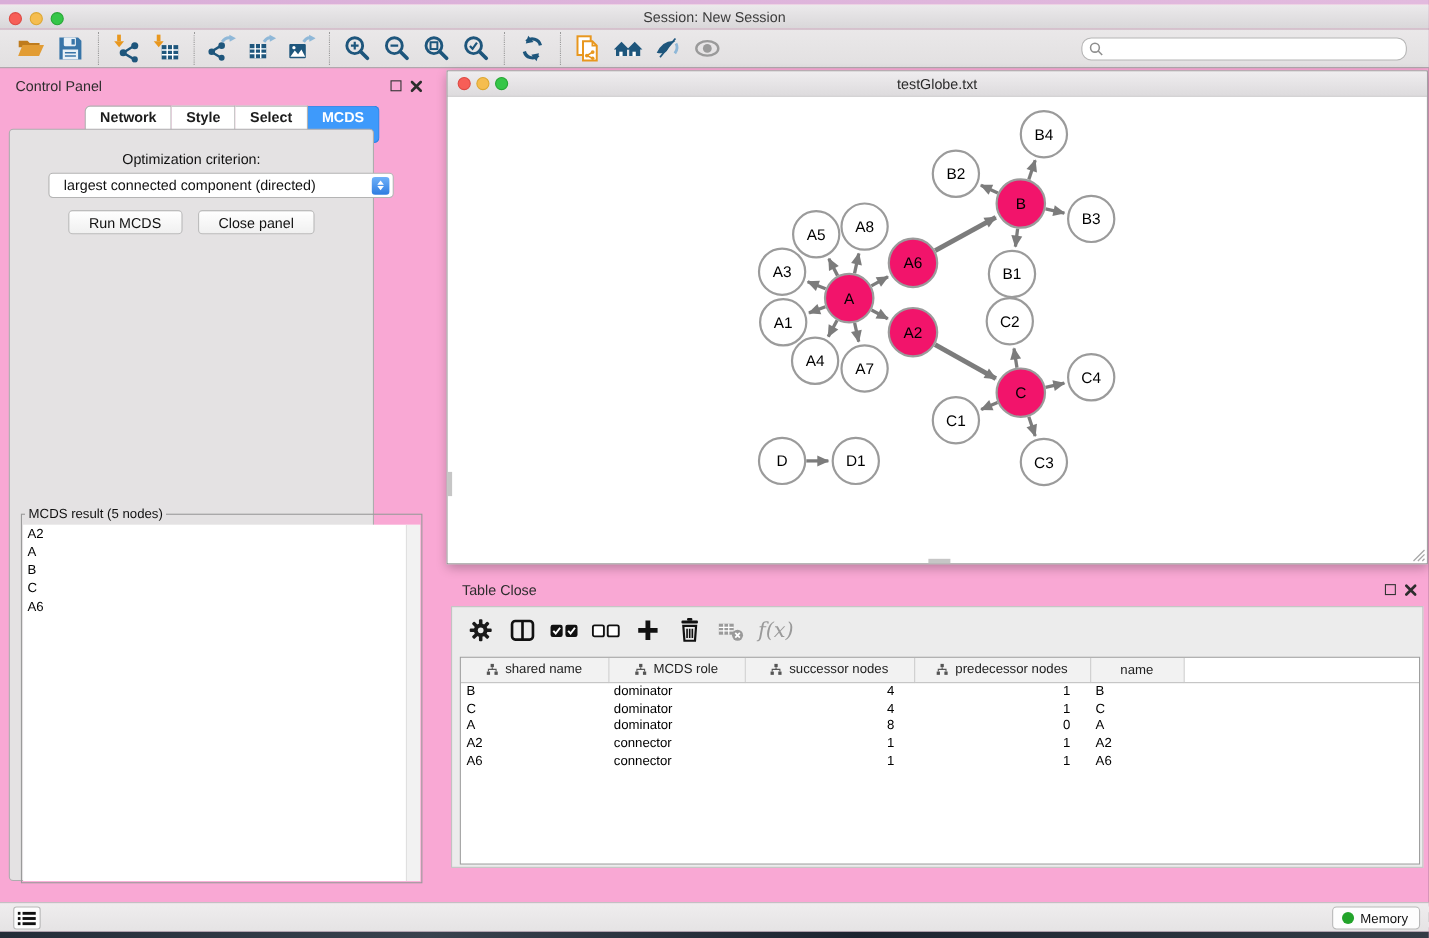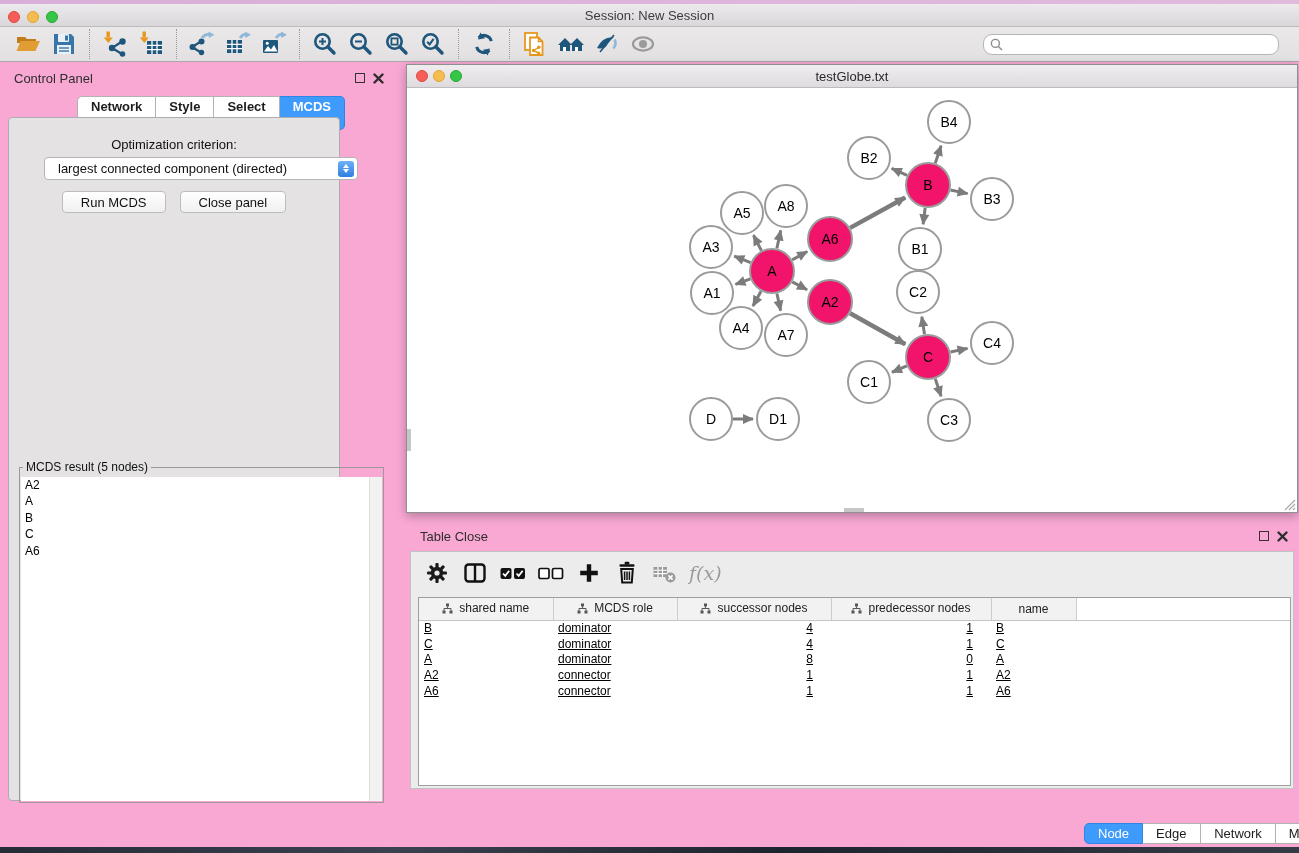--- a/index.html
+++ b/index.html
@@ -76,21 +76,21 @@
   .net-grip { position:absolute; right:1px; bottom:1px; }
   
   .table-panel { position:absolute; left:406px; top:520px; width:892px; height:292px; }
   .tp-float { right:29px; } .tp-close { right:10px; }
   .tp-body { position:absolute; left:4px; top:31px; width:884px; height:238px;
     background:#ececec; border:1px solid #c2c2c2; }
   .tp-toolbar { position:absolute; left:10px; top:0; height:42px; display:flex; align-items:center; gap:6px; }
   .tp-btn { width:32px; height:32px; display:flex; align-items:center; justify-content:center; }
   .fx-label { font-family:"DejaVu Serif", serif; font-style:italic; font-size:19px; color:#9a9a9a; padding-left:2px; }
   .node-table-wrap { position:absolute; left:7px; top:45px; width:873px; height:189px;
-    background:#fff; border:1px solid #9f9f9f; overflow:hidden;text-decoration:underline; }
+    background:#fff; border:1px solid #9f9f9f; overflow:hidden; }
   table.node-table { border-collapse:collapse; table-layout:fixed; width:100%; }
   .node-table th { height:22px; background:#f2f2f2; border-bottom:1px solid #c6c6c6; border-right:1px solid #cccccc;
     font-size:12px; font-weight:normal; color:#222; text-align:center; white-space:nowrap; overflow:hidden; }
   .node-table th.filler { background:#fff; border-right:none; }
   .node-table th .hdr-inner { display:inline-flex; align-items:center; gap:6px; }
   .node-table td { height:15.7px; font-size:12px; color:#000; padding:0 5px; white-space:nowrap; overflow:hidden; }
   .node-table td.num { text-align:right; padding-right:18px; }
   .tp-tabs { position:absolute; left:673px; top:271px; height:21px; display:flex; }
   .tp-tabs .seg-tab { height:21px; line-height:19px; font-weight:normal; font-size:13px; }
   
@@ -625,14 +625,32 @@
       </div>
       <div class="tp-tabs">
           <div class="seg-tab active">Node Table</div>
           <div class="seg-tab">Edge Table</div>
           <div class="seg-tab">Network Table</div>
           <div class="seg-tab">Motifs</div>
         </div>
     </div>
   </div>
 
+  <div class="status-bar">
+    <div class="list-btn">
+      <svg width="17" height="14" viewBox="0 0 17 14">
+          <g fill="#111">
+            <rect x="0" y="1" width="2.6" height="2.6"></rect>
+            <rect x="4.5" y="1" width="12" height="2.6"></rect>
+            <rect x="0" y="5.7" width="2.6" height="2.6"></rect>
+            <rect x="4.5" y="5.7" width="12" height="2.6"></rect>
+            <rect x="0" y="10.4" width="2.6" height="2.6"></rect>
+            <rect x="4.5" y="10.4" width="12" height="2.6"></rect>
+          </g>
+        </svg>
+    </div>
+    <div class="memory-btn">
+      <span class="memory-dot"></span>
+      <span>Memory</span>
+    </div>
+  </div>
   <div class="desktop-strip-bottom"></div>
 </div>
 
 </body></html>

